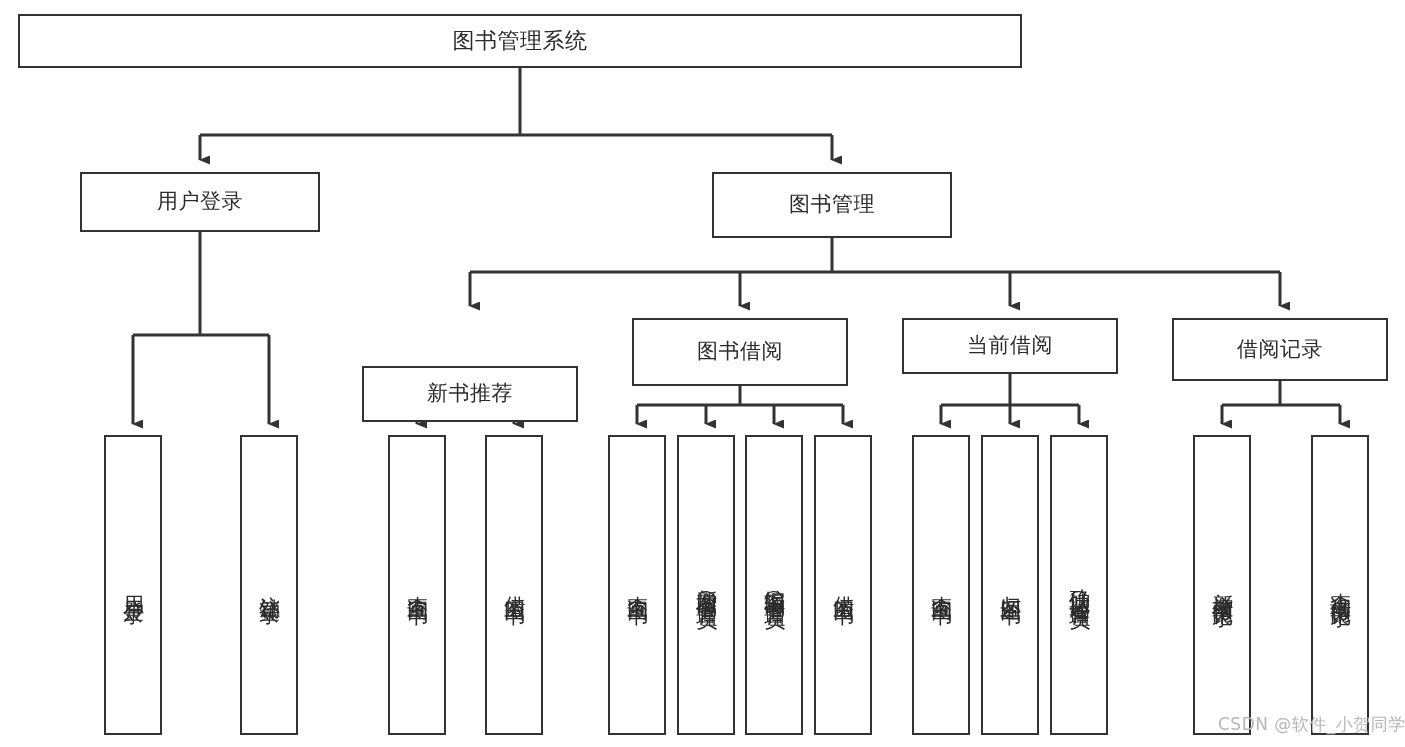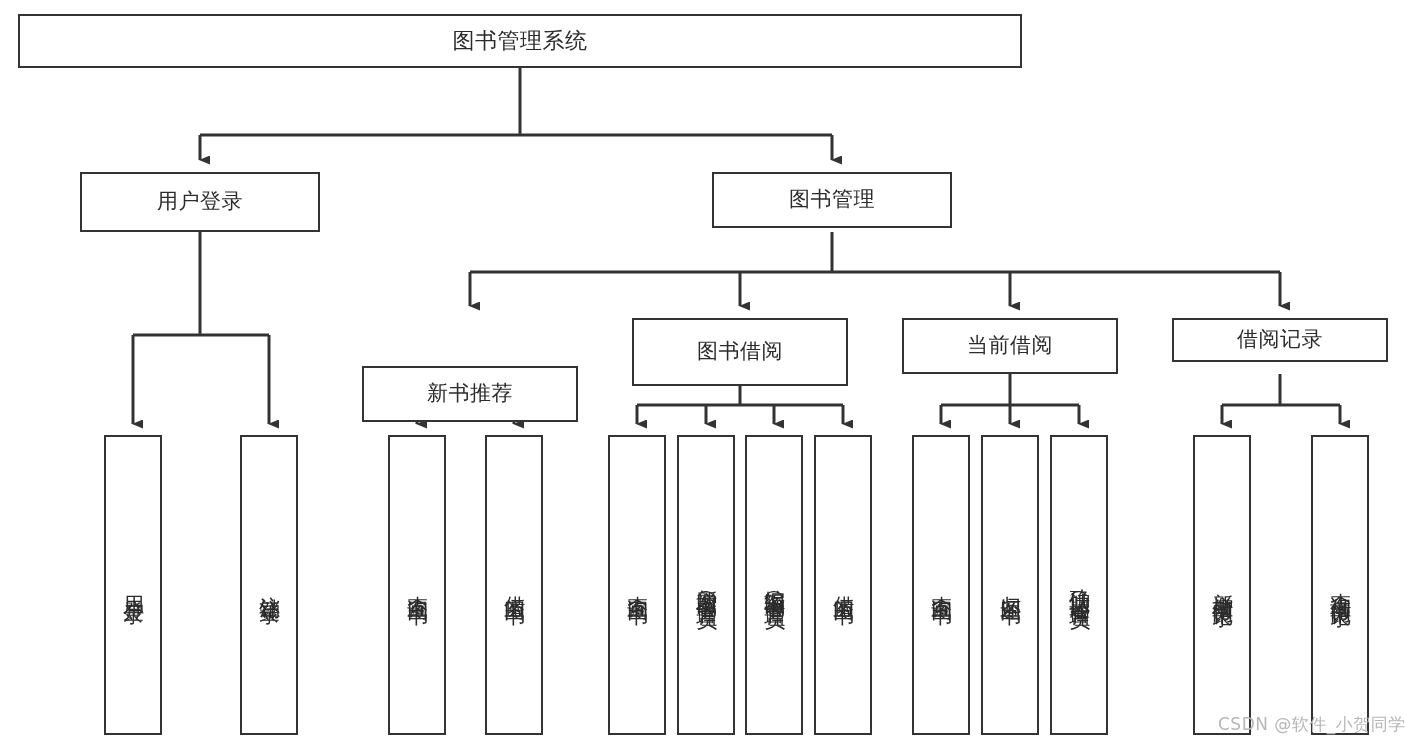--- a/index.html
+++ b/index.html
@@ -125,34 +125,34 @@
     </g>
   </svg>
 
   <div class="node node-h node-root" style="left:18px; top:14px; width:1004px; height:54px;">
     <span>图书管理系统</span>
   </div>
 
   <div class="node node-h" style="left:80px; top:172px; width:240px; height:60px;">
     <span>用户登录</span>
   </div>
-  <div class="node node-h" style="left:712px; top:172px; width:240px; height:56px;">
+  <div class="node node-h" style="left:712px; top:172px; width:240px; height:66px;">
     <span>图书管理</span>
   </div>
 
   <div class="node node-h" style="left:362px; top:318px; width:216px; height:56px;margin-top:48px;">
     <span>新书推荐</span>
   </div>
   <div class="node node-h" style="left:632px; top:318px; width:216px; height:68px;">
     <span>图书借阅</span>
   </div>
   <div class="node node-h" style="left:902px; top:318px; width:216px; height:56px;justify-content:center;">
     <span>当前借阅</span>
   </div>
-  <div class="node node-h" style="left:1172px; top:318px; width:216px; height:44px;">
+  <div class="node node-h" style="left:1172px; top:318px; width:216px; height:63px;">
     <span>借阅记录</span>
   </div>
 
   <div class="node node-v" style="left:104px; top:435px; width:58px; height:300px;">
     <span class="vlabel">用户登录</span>
   </div>
   <div class="node node-v" style="left:240px; top:435px; width:58px; height:300px;">
     <span class="vlabel">注销登录</span>
   </div>
 

